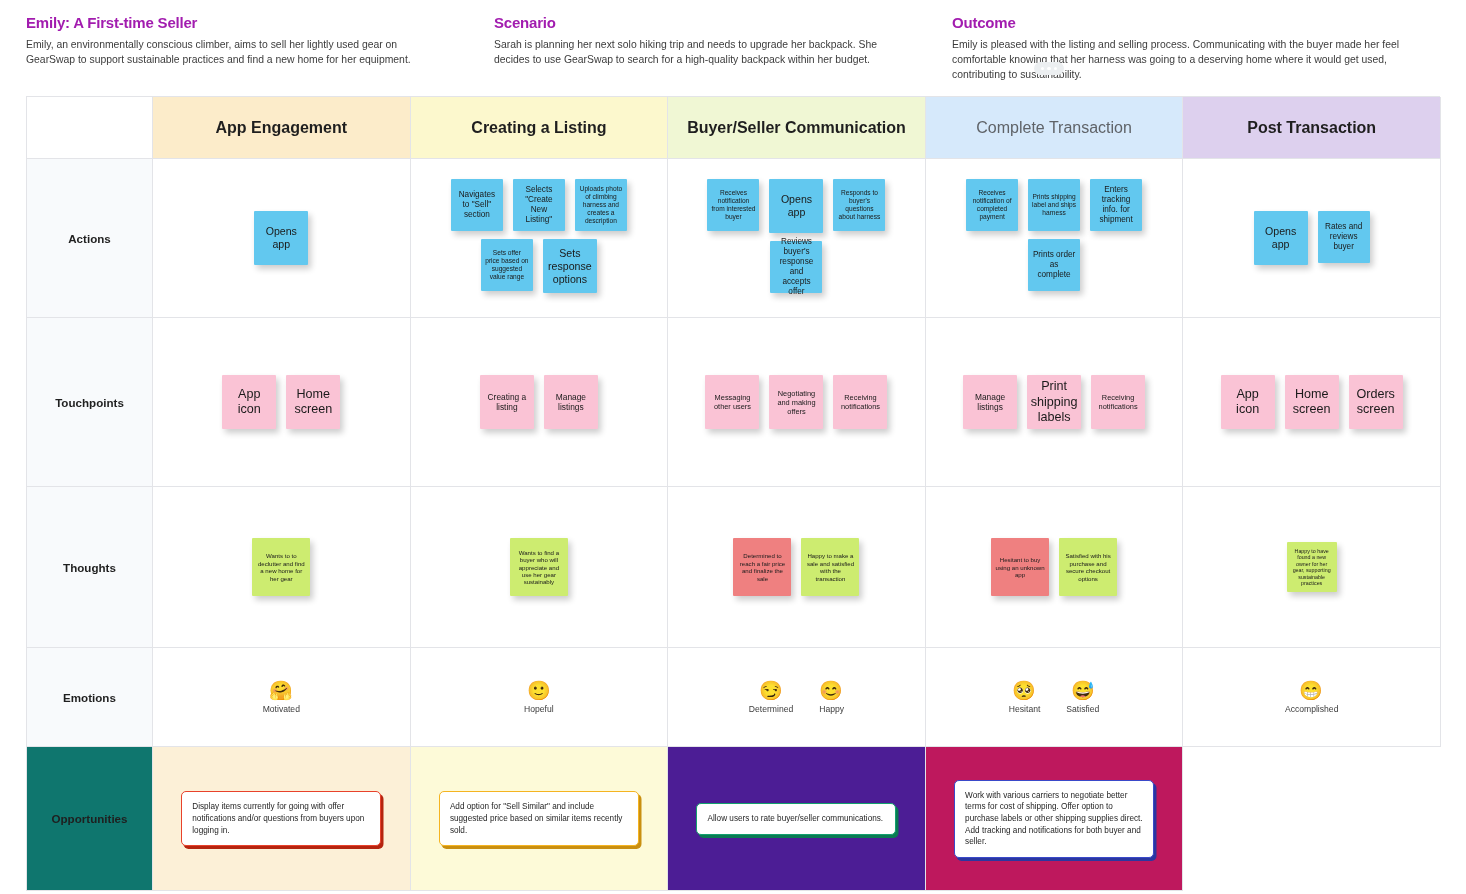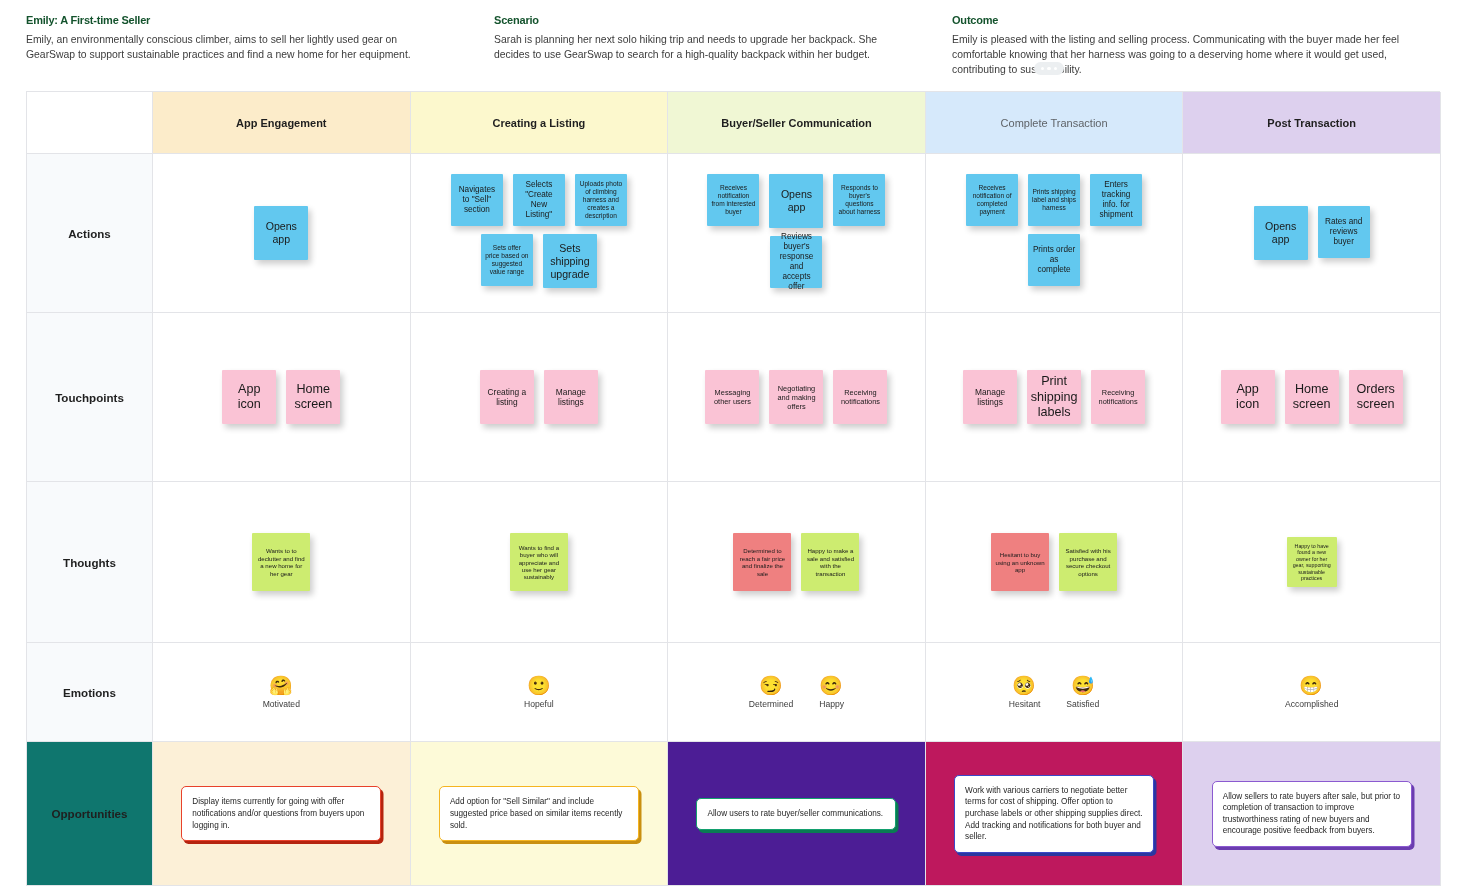--- a/index.html
+++ b/index.html
@@ -16,25 +16,25 @@
   .intro {
     position: relative;
     display: flex;
     padding: 14px 0 10px 0;
   }
   .intro-col { padding: 0 22px 0 26px; }
   .intro-col.c1 { width: 486px; }
   .intro-col.c2 { width: 458px; padding-left: 8px; }
   .intro-col.c3 { width: 522px; padding-left: 8px; }
   .intro-title {
-    font-size: 11px;
+    font-size: 15px;
     font-weight: bold;
     letter-spacing: -0.2px;
     margin: 0 0 7px 0;
-    color: #14532d;
+    color: #a21caf;
   }
   .intro-body {
     font-size: 10.4px;
     line-height: 1.42;
     color: #3c3c3c;
     max-width: 400px;
   }
   .intro-col.c3 .intro-body { max-width: 470px; }
   .ellipsis-badge {
     position: absolute;
@@ -63,21 +63,21 @@
   .cell {
     border-right: 1px solid #e3e4e8;
     border-bottom: 1px solid #e3e4e8;
     position: relative;
   }
 
   
   .hdr {
     height: 62px;
     display: flex; align-items: center; justify-content: center;
-    font-size: 11px;
+    font-size: 16px;
     font-weight: bold;
     color: #1f1f1f;
   }
   .hdr.blank { background: #ffffff; }
   .hdr.h0 { background: #fcecca; }
   .hdr.h1 { background: #fcf8cd; }
   .hdr.h2 { background: #f0f7d4; }
   .hdr.h3 { background: #d6e9fb; color: #5f6368; font-weight: normal; }
   .hdr.h4 { background: #ddd0ee; }
 
@@ -209,21 +209,21 @@
     <div class="notes mid">
       <div class="note blue sz-a">Opens app</div>
     </div>
   </div>
   <div class="cell r-actions">
     <div class="notes">
       <div class="note blue sz-c">Navigates to "Sell" section</div>
       <div class="note blue sz-c">Selects "Create New Listing"</div>
       <div class="note blue sz-b">Uploads photo of climbing harness and creates a description</div>
       <div class="note blue sz-b">Sets offer price based on suggested value range</div>
-      <div class="note blue sz-a">Sets shipping upgrade</div>
+      <div class="note blue sz-a">Sets response options</div>
     </div>
   </div>
   <div class="cell r-actions">
     <div class="notes">
       <div class="note blue sz-b">Receives notification from interested buyer</div>
       <div class="note blue sz-a">Opens app</div>
       <div class="note blue sz-b">Responds to buyer's questions about harness</div>
       <div class="note blue sz-c">Reviews buyer's response and accepts offer</div>
     </div>
   </div>
@@ -370,19 +370,14 @@
   <div class="cell r-opps">
     <div class="opp-cell o2">
       <div class="opp-box b-green">Allow users to rate buyer/seller communications.</div>
     </div>
   </div>
   <div class="cell r-opps">
     <div class="opp-cell o3">
       <div class="opp-box b-blue">Work with various carriers to negotiate better terms for cost of shipping. Offer option to purchase labels or other shipping supplies direct. Add tracking and notifications for both buyer and seller.</div>
     </div>
   </div>
-  <div class="cell r-opps">
-    <div class="opp-cell o4">
-      <div class="opp-box b-purple">Allow sellers to rate buyers after sale, but prior to completion of transaction to improve trustworthiness rating of new buyers and encourage positive feedback from buyers.</div>
-    </div>
-  </div>
 
 </div>
 
 </body></html>

